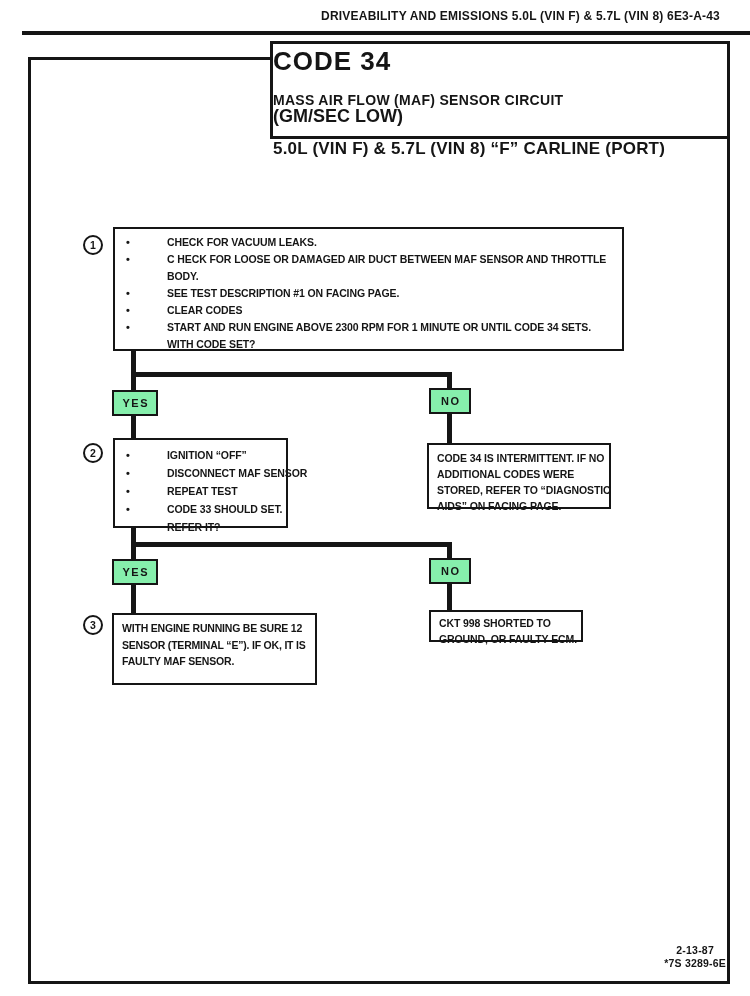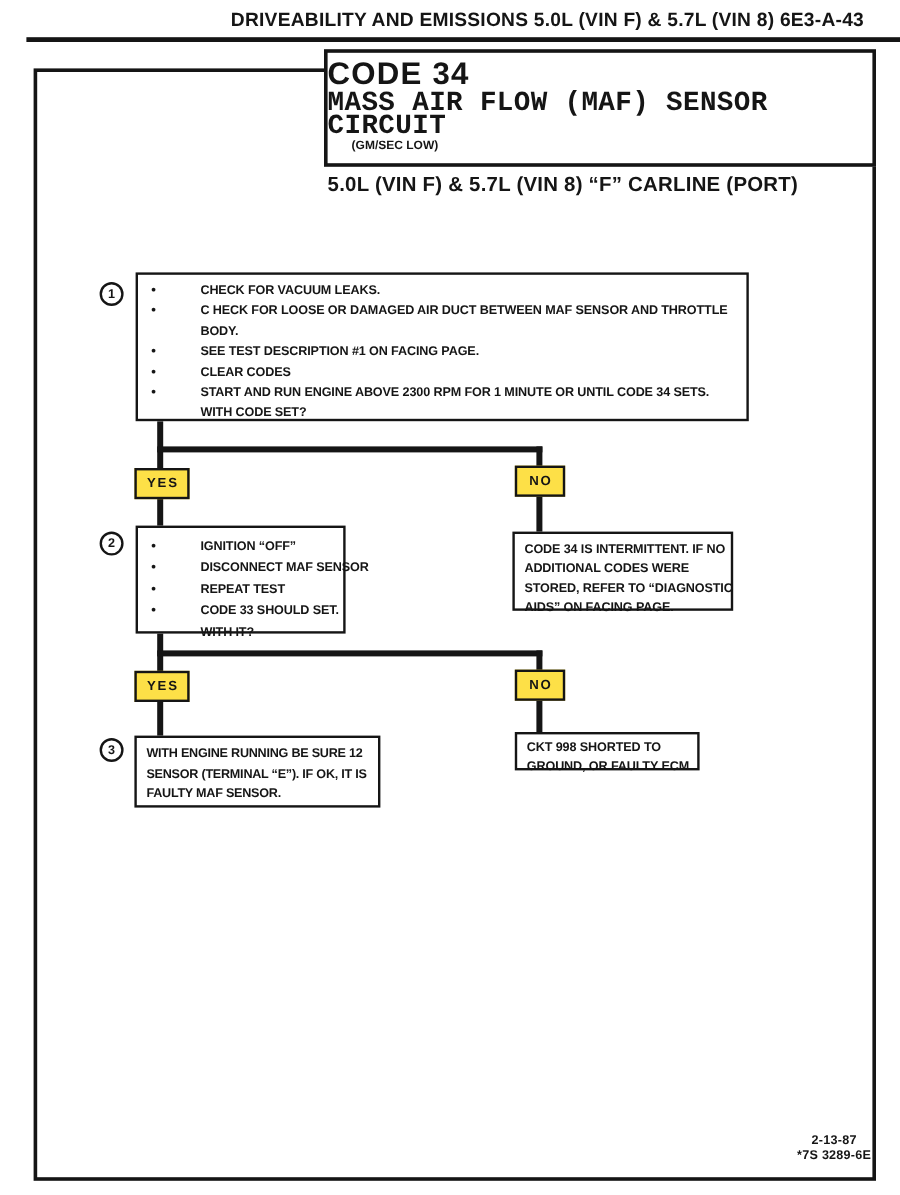--- a/index.html
+++ b/index.html
@@ -9,42 +9,42 @@
     background:#fff;
     font-family:"Liberation Sans", sans-serif;
     font-weight:bold;
     color:#151515;
     overflow:hidden;
   }
 
   
   .page-header{
     position:absolute;top:9px;right:30px;
-    font-size:16px;letter-spacing:0.2px;white-space:nowrap;
+    font-size:12px;letter-spacing:0.2px;white-space:nowrap;
   }
   .header-rule{
     position:absolute;top:31px;left:22px;right:0;
     height:4px;background:#151515;
   }
 
   
   .main-frame{
     position:absolute;left:28px;top:57px;width:702px;height:927px;
     border:3px solid #151515;box-sizing:border-box;
   }
 
   
   .title-block{
     position:absolute;left:270px;top:41px;width:460px;height:98px;
     border:3px solid #151515;box-sizing:border-box;
     background:#fff;text-align:left;
   }
   .t-code{font-size:26px;letter-spacing:1px;margin-top:3px;line-height:28px;}
-  .t-l1{font-size:23px;letter-spacing:0.3px;line-height:19px;margin-top:2px;font-family:Liberation Mono, monospace;}
-  .t-l2{font-size:10px;line-height:13px;padding-left:20px;}
+  .t-l1{font-size:14px;letter-spacing:0.3px;line-height:19px;margin-top:16px;}
+  .t-l2{font-size:18px;line-height:13px;}
   .t-l3{font-size:17px;letter-spacing:0.2px;line-height:21px;margin-top:15px;}
 
   
   .flow-box{
     position:absolute;border:2px solid #151515;box-sizing:border-box;
     background:#fff;font-size:10.5px;letter-spacing:-0.1px;
   }
   .bline{display:flex;align-items:baseline;padding-left:11px;}
   .bullet{width:21px;flex:none;font-size:11px;}
   .btxt{white-space:nowrap;margin-left:20px;}
@@ -52,21 +52,21 @@
 
   .step-circle{
     position:absolute;width:20px;height:20px;border:2px solid #151515;
     border-radius:50%;box-sizing:border-box;
     display:flex;align-items:center;justify-content:center;
     font-size:10.5px;background:#fff;
   }
 
   .yn-box{
     position:absolute;border:2px solid #151515;box-sizing:border-box;
-    background:#fde047;display:flex;align-items:center;justify-content:center;
+    background:#86efac;display:flex;align-items:center;justify-content:center;
     font-size:11px;letter-spacing:1.5px;text-indent:1.5px;
   }
 
   .connector{position:absolute;background:#151515;}
 
   
   .footer{
     position:absolute;right:24px;top:944px;text-align:center;
     font-size:10.5px;line-height:13px;letter-spacing:0.2px;
   }
@@ -147,36 +147,36 @@
     <div class="bline">
         <span class="bullet">•</span>
         <span class="btxt">REPEAT TEST</span>
       </div>
     <div class="bline">
         <span class="bullet">•</span>
         <span class="btxt">CODE 33 SHOULD SET.</span>
       </div>
     <div class="bline">
         <span class="bullet"></span>
-        <span class="btxt">WITH IT?</span>
+        <span class="btxt">REFER IT?</span>
       </div>
   </div>
 
   <div class="flow-box" style="left:427px;top:443px;width:184px;height:66px;padding:5px 0 0 8px;line-height:16px;">
     <div class="pline">CODE 34 IS INTERMITTENT.  IF NO</div>
     <div class="pline">ADDITIONAL CODES WERE</div>
     <div class="pline">STORED, REFER TO “DIAGNOSTIC</div>
     <div class="pline">AIDS” ON FACING PAGE.</div>
   </div>
 
   <div class="yn-box" style="left:112px;top:559px;width:46px;height:26px;">YES</div>
   <div class="yn-box" style="left:429px;top:558px;width:42px;height:26px;">NO</div>
 
   <div class="step-circle" style="left:83px;top:615px;">3</div>
-  <div class="flow-box" style="left:112px;top:613px;width:205px;height:60px;padding:5px 0 0 8px;line-height:16.5px;letter-spacing:-0.2px;">
+  <div class="flow-box" style="left:112px;top:613px;width:205px;height:72px;padding:5px 0 0 8px;line-height:16.5px;letter-spacing:-0.2px;">
     <div class="pline">WITH ENGINE RUNNING BE SURE 12</div>
     <div class="pline">SENSOR (TERMINAL “E”).  IF OK, IT IS</div>
     <div class="pline">FAULTY MAF SENSOR.</div>
   </div>
 
   <div class="flow-box" style="left:429px;top:610px;width:154px;height:32px;padding:3px 0 0 8px;line-height:16px;">
     <div class="pline">CKT 998 SHORTED TO</div>
     <div class="pline">GROUND, OR FAULTY ECM.</div>
   </div>
 

